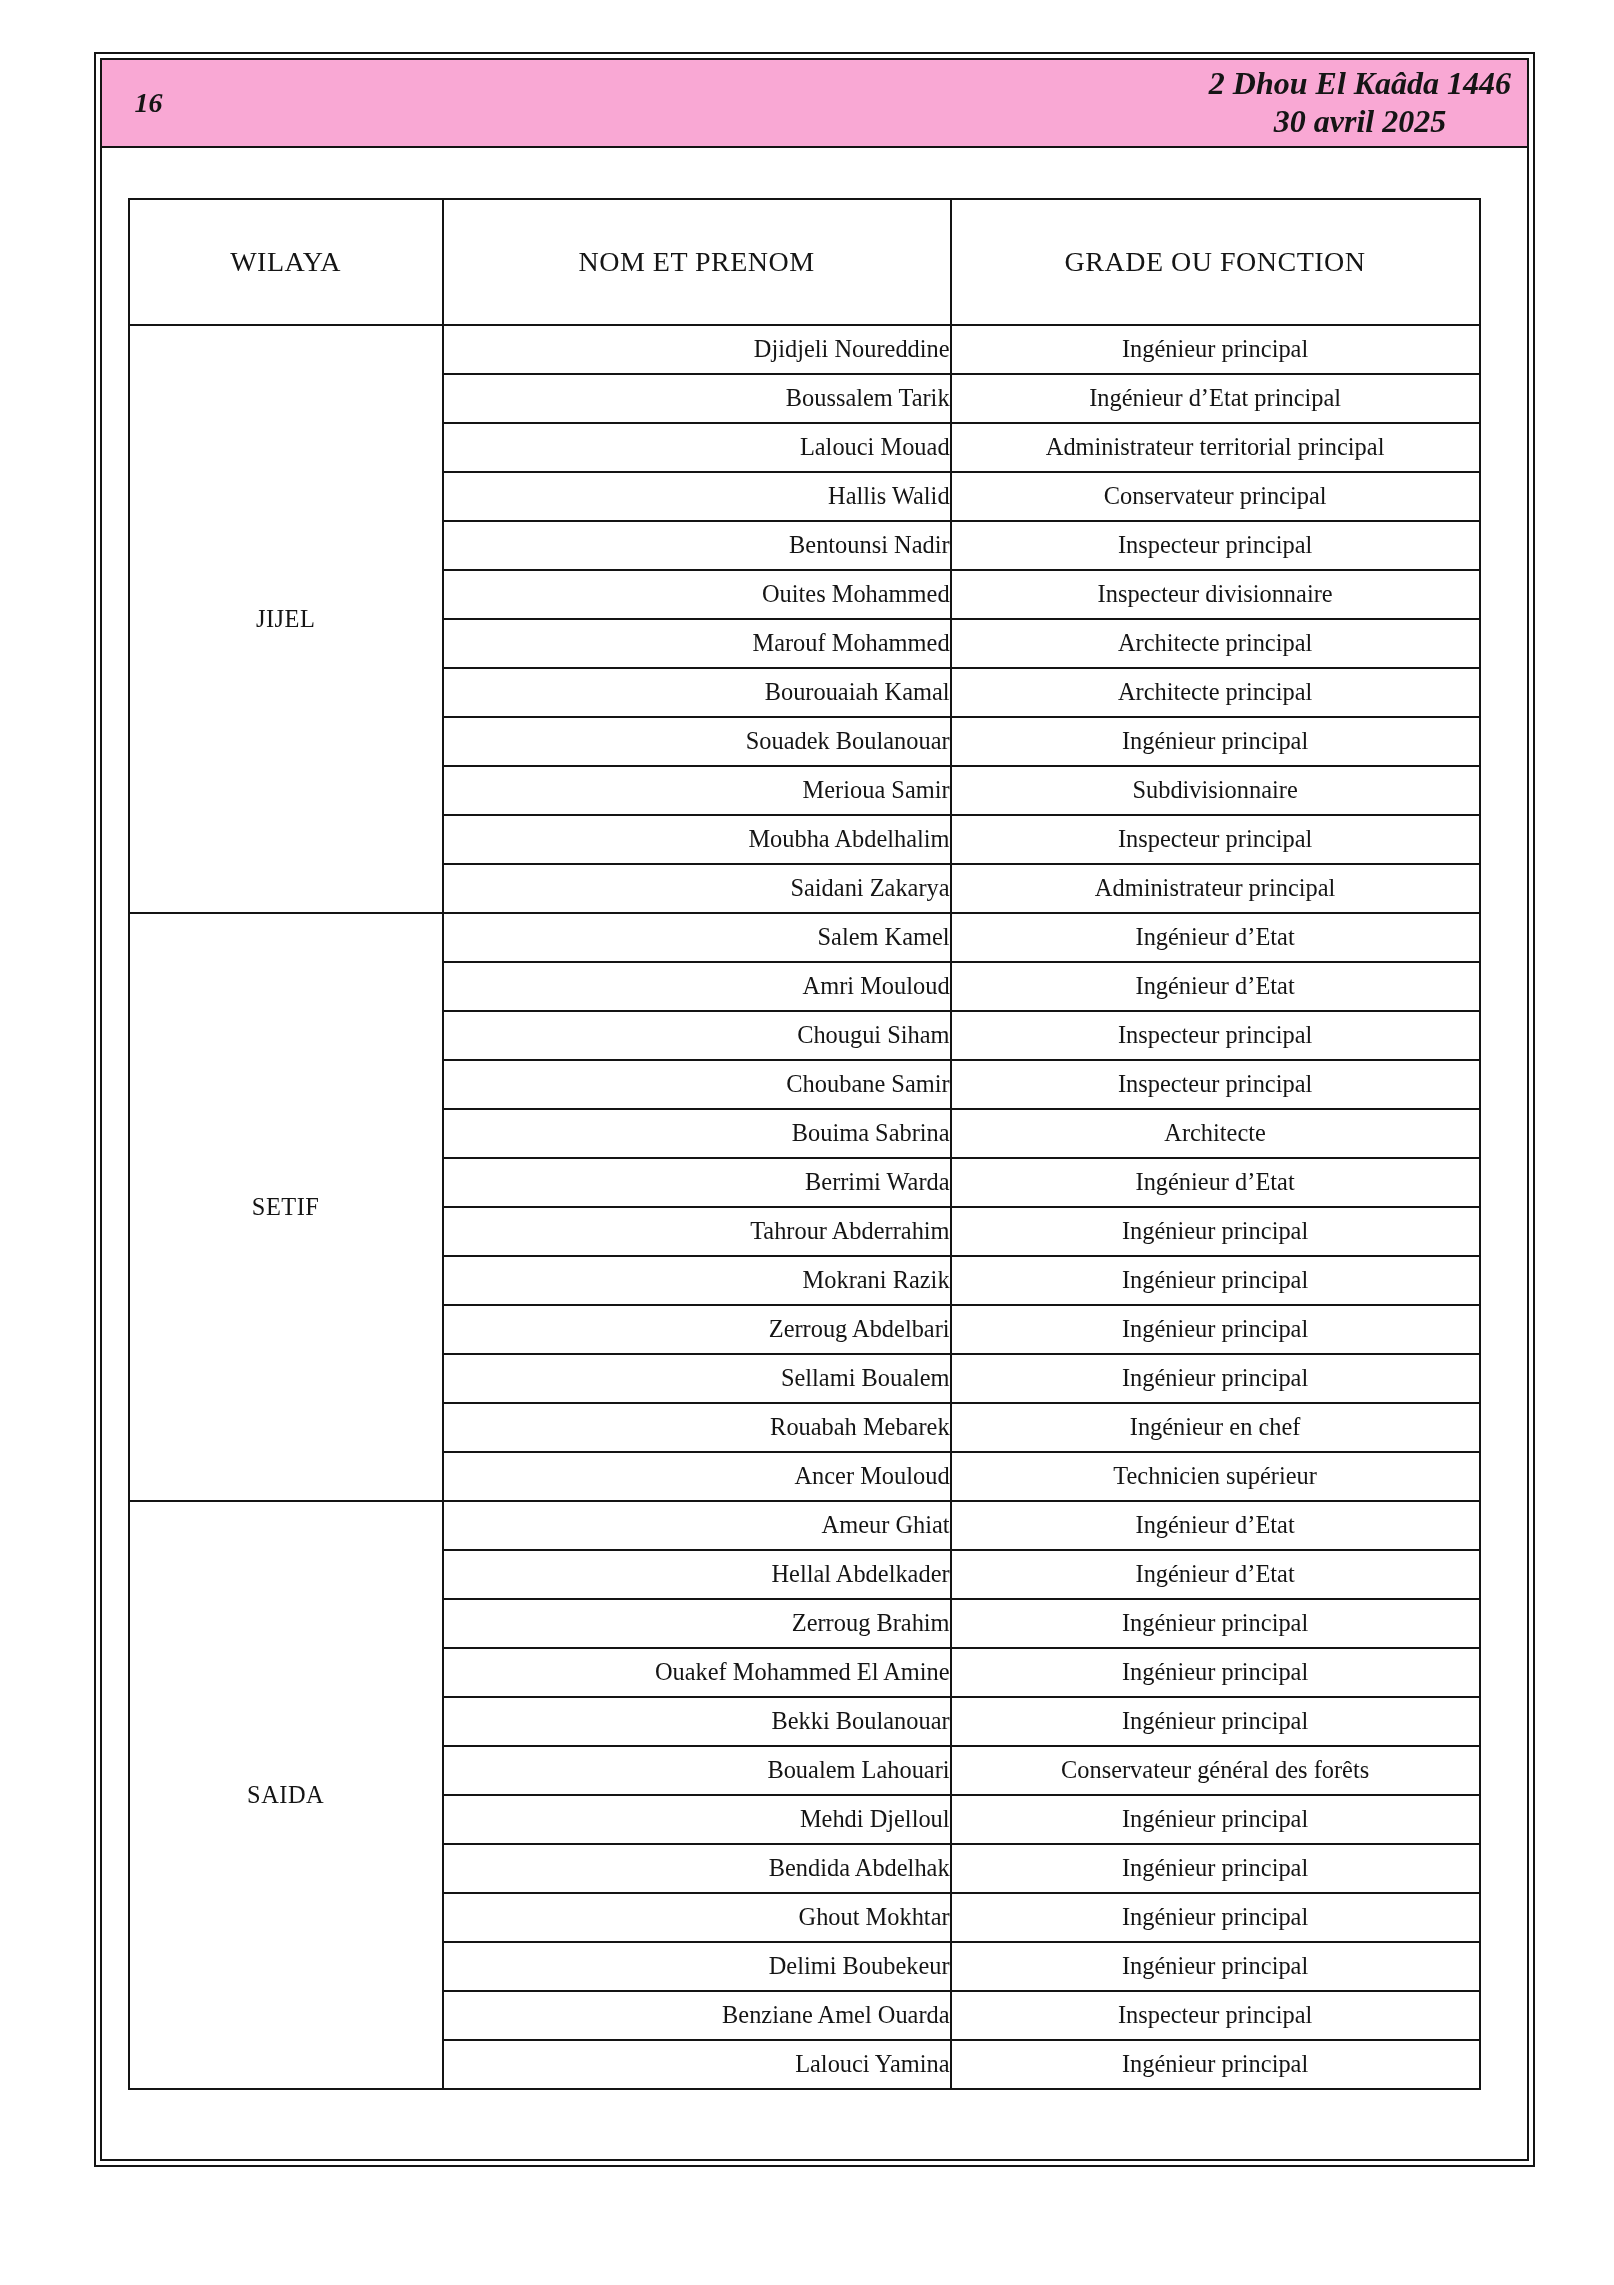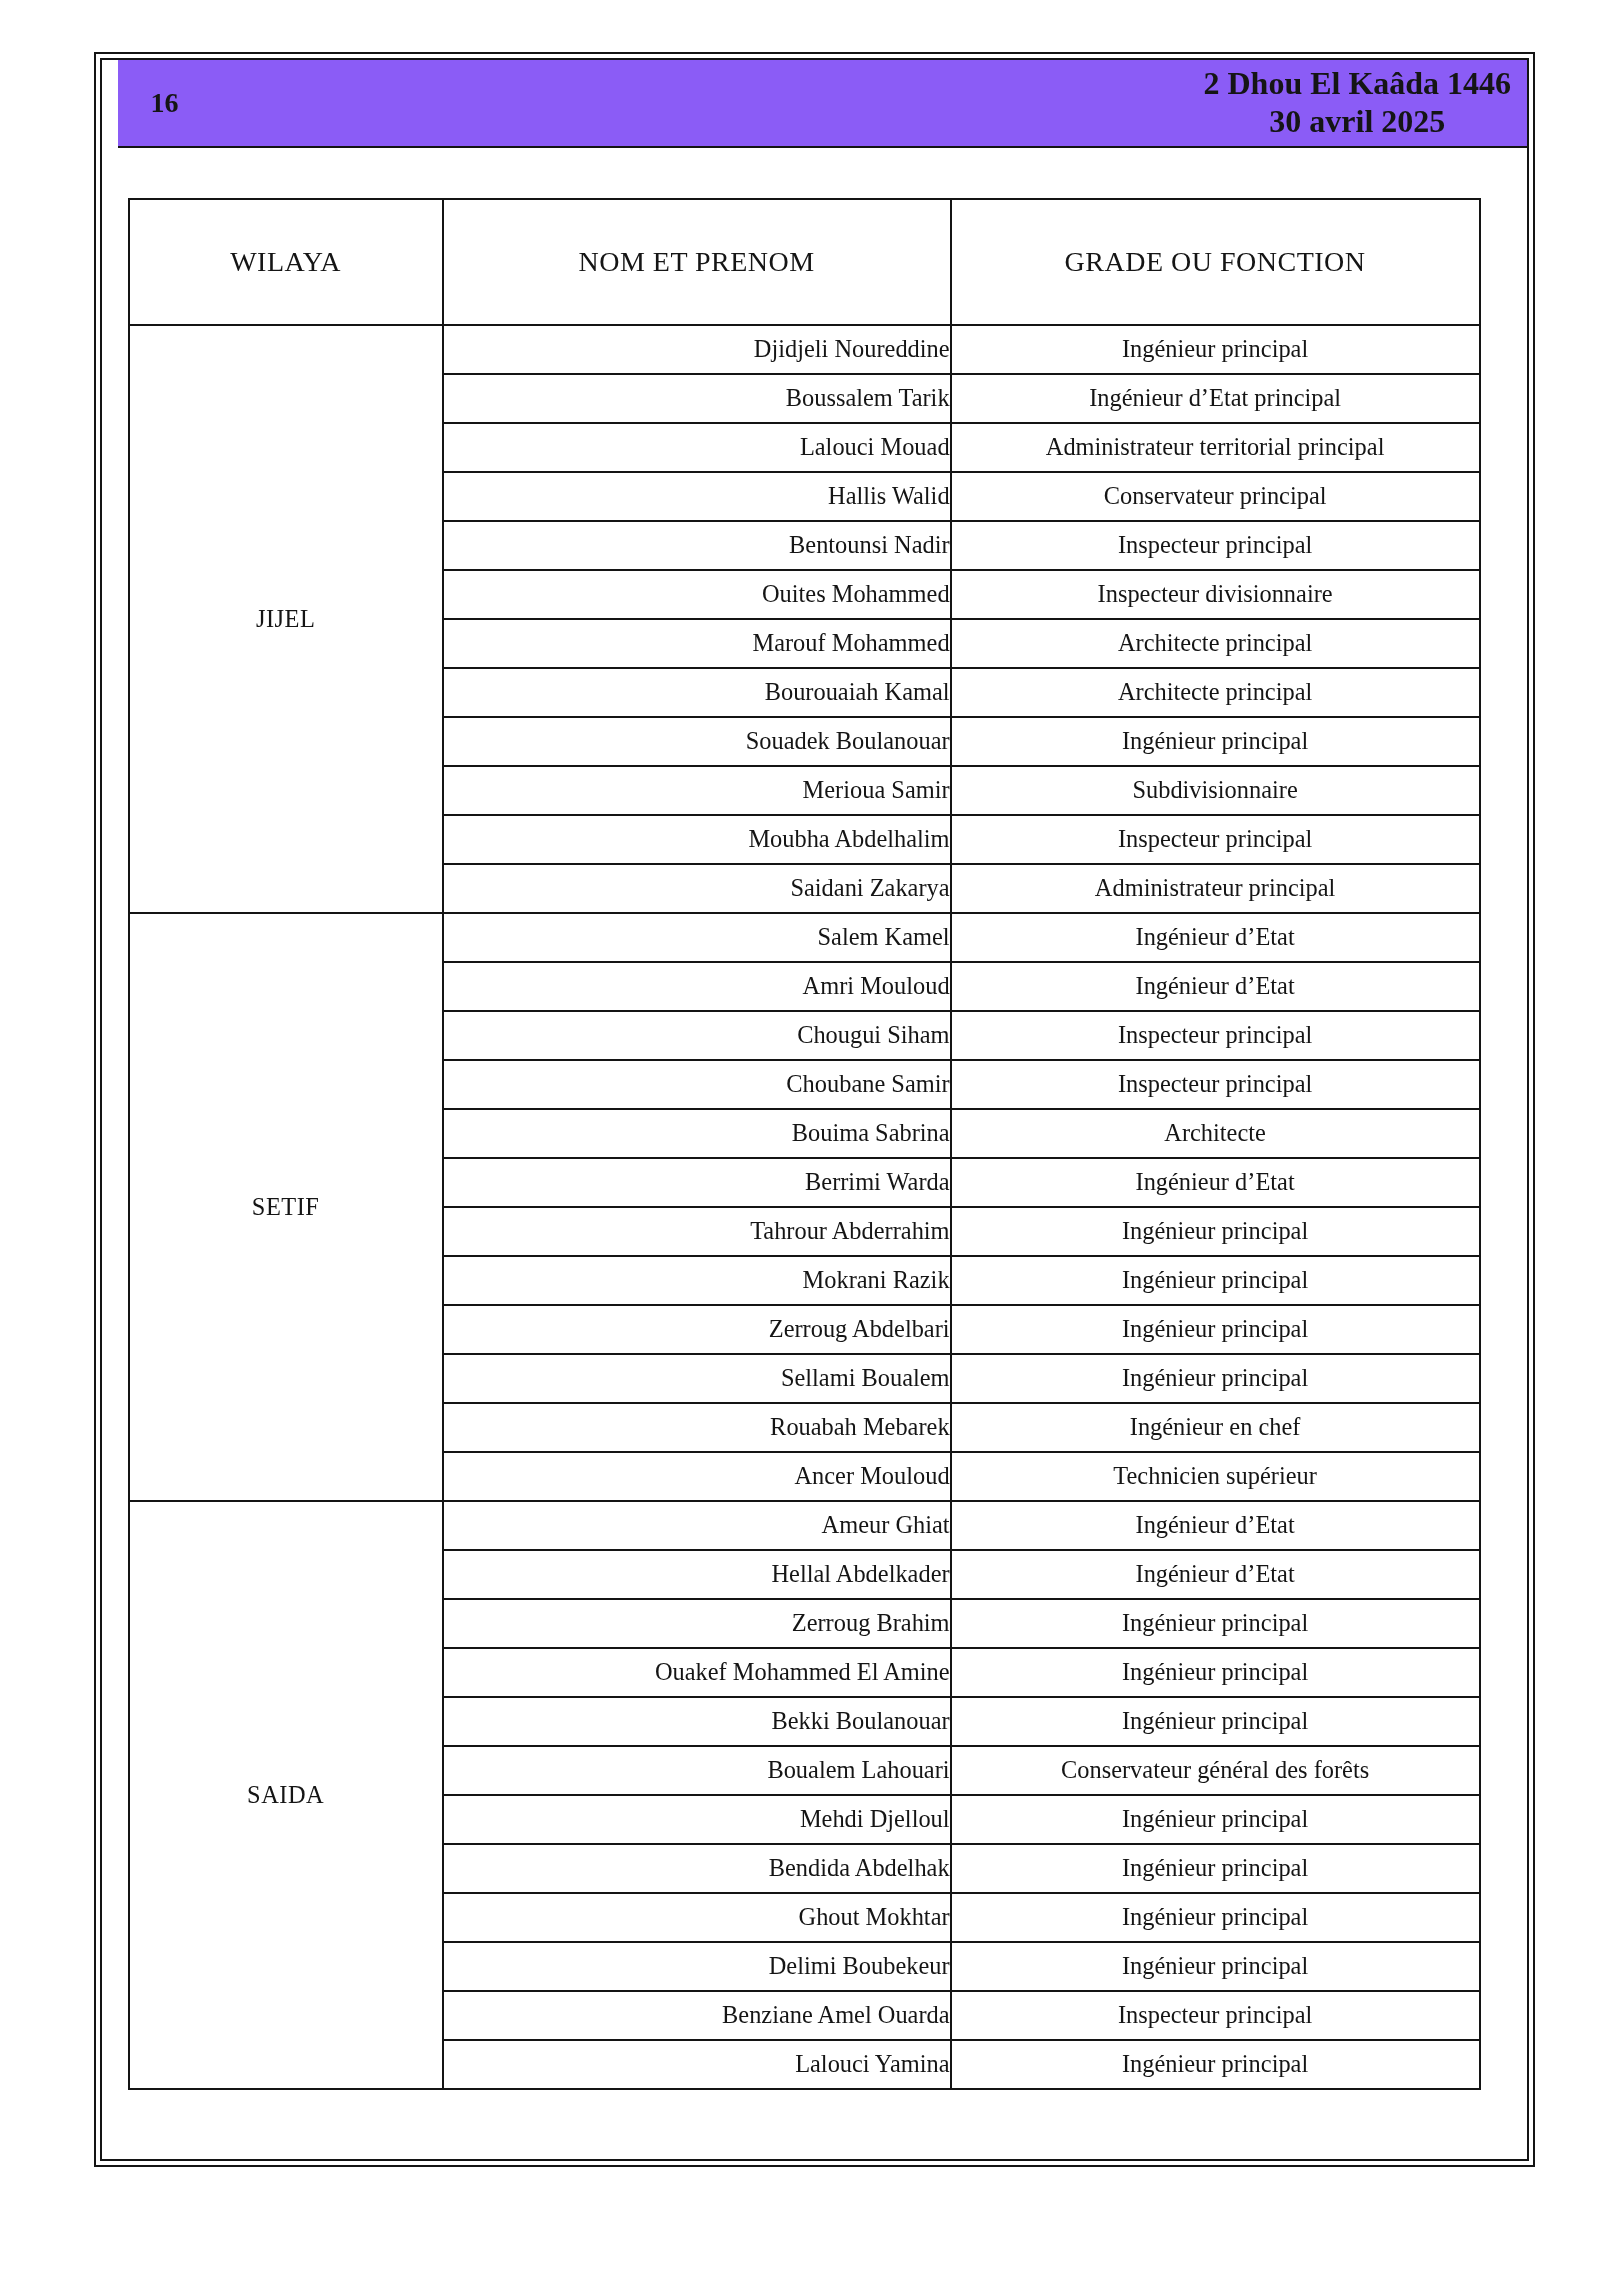--- a/index.html
+++ b/index.html
@@ -31,25 +31,26 @@
     left: 3.6px;
     top: 3.6px;
     right: 3.6px;
     bottom: 3.6px;
     border: 2.7px solid #141414;
   }
   
   .masthead {
     position: absolute;
     top: 0;
-    left: 16px;
+    left: 0;
     right: 0;
     height: 86px;
-    background: #8b5cf6;
+    background: #f9a8d4;
     border-bottom: 2.7px solid #141414;
+    font-style: italic;
   }
   .page-number {
     position: absolute;
     left: 33px;
     top: 50%;
     transform: translateY(-50%);
     font-size: 28px;
     font-weight: bold;
   }
   .journal-title {

